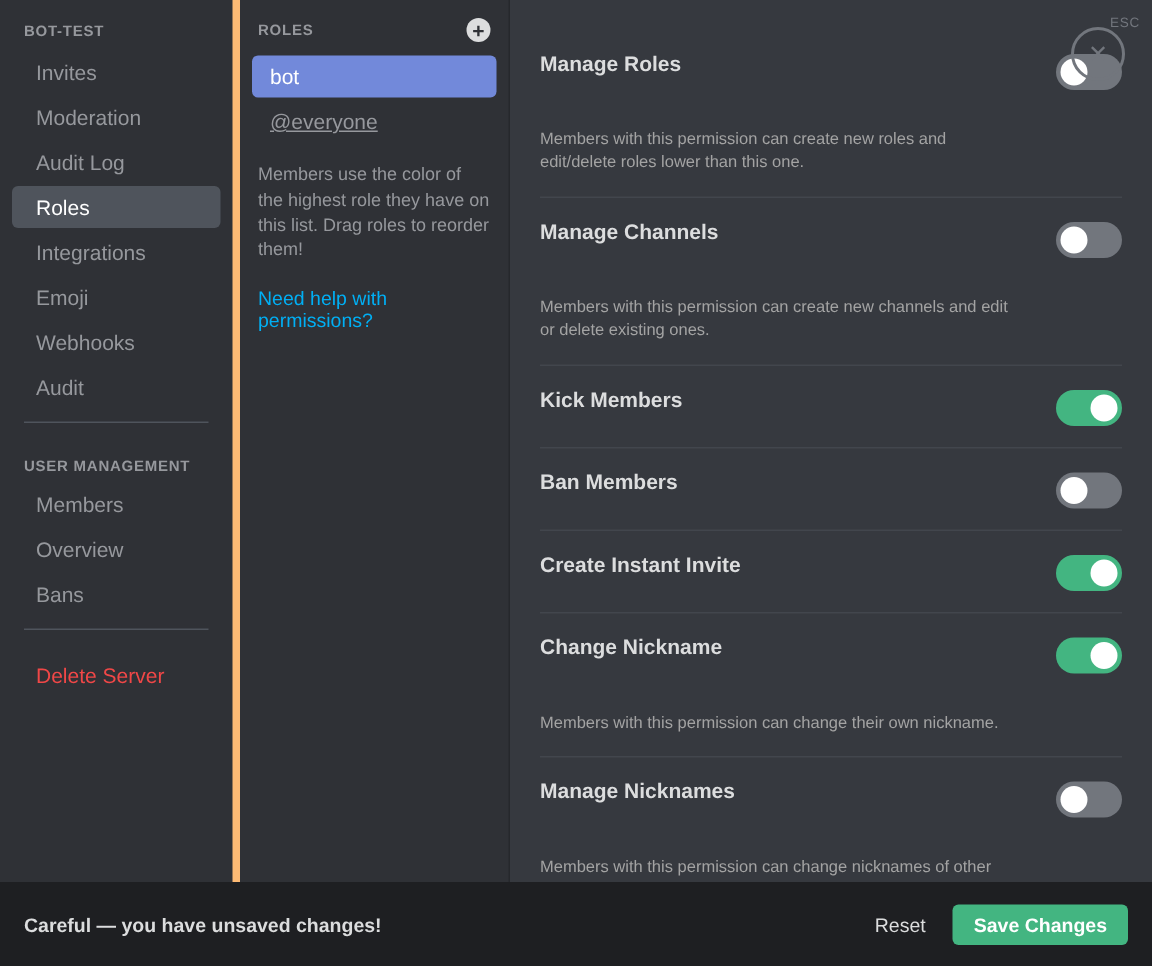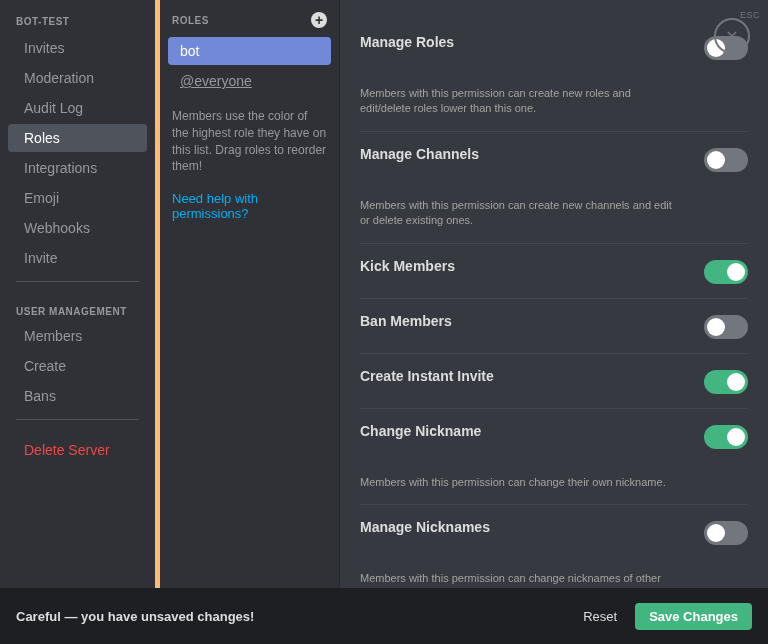--- a/index.html
+++ b/index.html
@@ -326,27 +326,27 @@
     <div class="sidebar">
       <div class="server-name-label">BOT-TEST</div>
 
       <div class="sidebar-item">Invites</div>
       <div class="sidebar-item">Moderation</div>
       <div class="sidebar-item">Audit Log</div>
       <div class="sidebar-item active">Roles</div>
       <div class="sidebar-item">Integrations</div>
       <div class="sidebar-item">Emoji</div>
       <div class="sidebar-item">Webhooks</div>
-      <div class="sidebar-item">Invite</div>
+      <div class="sidebar-item">Audit</div>
 
       <hr class="sidebar-divider">
 
       <div class="sidebar-section-label">USER MANAGEMENT</div>
       <div class="sidebar-item">Members</div>
-      <div class="sidebar-item">Create</div>
+      <div class="sidebar-item">Overview</div>
       <div class="sidebar-item">Bans</div>
 
       <hr class="sidebar-divider">
 
       <div class="sidebar-item danger">Delete Server</div>
     </div>
 
     <div class="roles-panel">
       <div class="roles-header">
         <span class="roles-header-label">ROLES</span>

